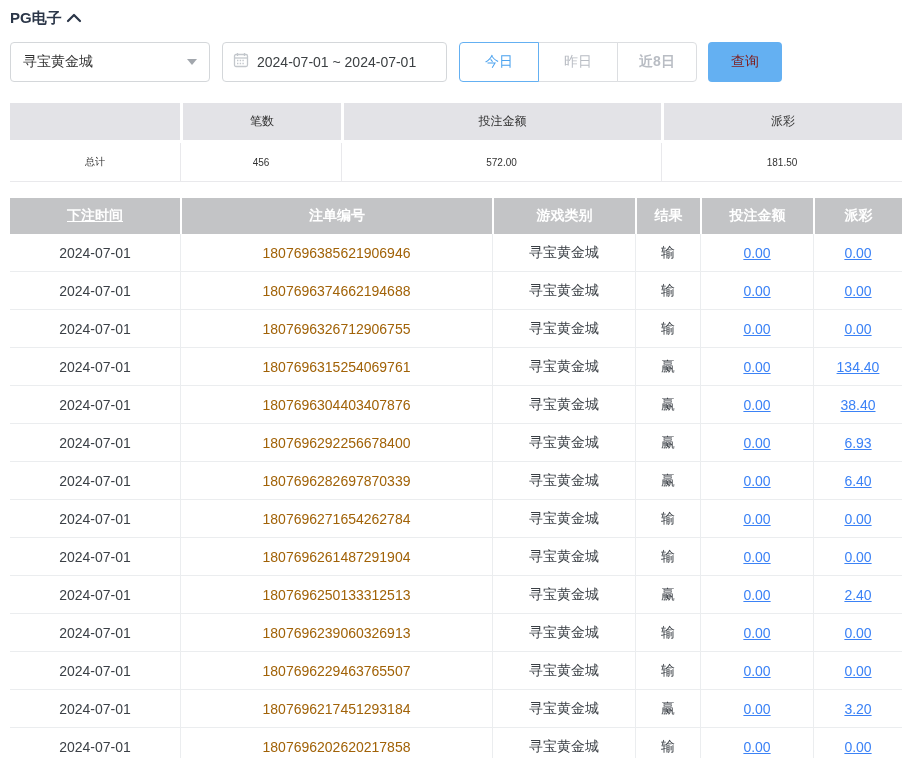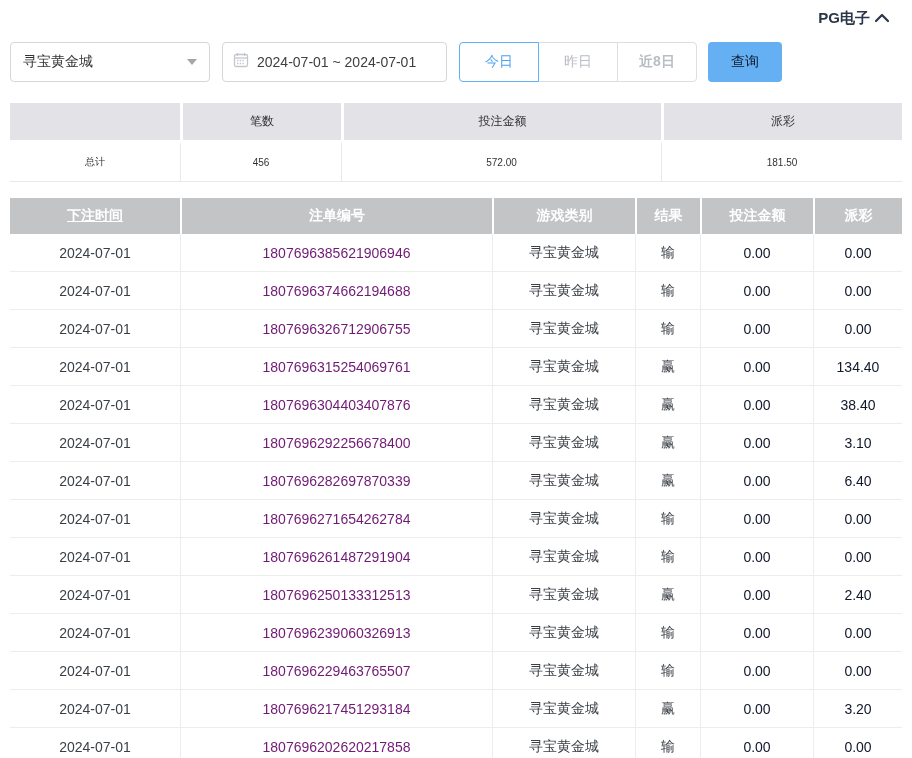--- a/index.html
+++ b/index.html
@@ -7,21 +7,21 @@
     width: 912px; height: 758px;
     overflow: hidden;
     background: #ffffff;
     font-family: "Liberation Sans", "DejaVu Sans", sans-serif;
     color: #333;
   }
   .panel { padding: 0 10px; }
 
   
   .panel-head {
-    display: flex; align-items: center; justify-content: flex-end;
+    display: flex; align-items: center; justify-content: flex-start;
     padding-top: 6px; height: 30px;
   }
   .panel-title { font-size: 15px; font-weight: bold; color: #2b3648; }
   .collapse-btn { width: 24px; height: 20px; display: flex; align-items: center; justify-content: center; cursor: pointer; margin-right: 8px; }
 
   
   .filters { display: flex; align-items: center; margin-top: 12px; height: 40px; }
   .select-box {
     width: 200px; height: 40px;
     border: 1px solid #d4d7da; border-radius: 4px;
@@ -55,21 +55,21 @@
   .quick-btn:first-child { border-radius: 4px 0 0 4px; margin-left: 0; }
   .quick-btn:last-child { border-radius: 0 4px 4px 0; font-weight: bold; }
   .quick-btn.active {
     border: 1px solid #64b0f2; color: #4da3ef; position: relative; z-index: 1;
     background: #fff;
   }
   .query-btn {
     margin-left: 11px;
     width: 74px; height: 40px;
     background: #64b0f2; border: none; border-radius: 4px;
-    color: #0f172a; font-size: 14px; cursor: pointer;
+    color: #7f1d1d; font-size: 14px; cursor: pointer;
     font-family: inherit;
   }
 
   
   table { border-collapse: separate; border-spacing: 0; table-layout: fixed; width: 892px; }
   .summary-table { margin-top: 21px; }
   .summary-table th {
     background: #e3e3e7; height: 40px;
     font-size: 12px; font-weight: normal; color: #333; text-align: center;
     border-left: 3px solid #fff; border-bottom: 3px solid #fff;
@@ -90,24 +90,24 @@
     overflow: hidden; white-space: nowrap;
   }
   .records-table th:first-child { border-left: none; text-decoration: underline; }
   .records-table td {
     height: 38px; background: #fff; text-align: center; font-size: 14px;
     border-left: 1px solid #ebedef; border-bottom: 1px solid #ebedef;
     overflow: hidden; white-space: nowrap;
   }
   .records-table td:first-child { border-left: none; }
   td.c-date   { color: #3a3f45; }
-  td.c-betid  { color: #701a75; margin-left: 36px; }
+  td.c-betid  { color: #a16207; margin-left: 36px; }
   td.c-game   { color: #3a3f45; }
   td.c-result { color: #3a3f45; }
-  td.c-amt    { color: #0f172a; }
+  td.c-amt    { color: #3b82f6; text-decoration: underline; }
 </style>
 </head>
 <body>
 
 <div class="panel">
 
   <div class="panel-head">
     <div class="panel-title">PG电子</div>
     <div class="collapse-btn">
       <span>
@@ -231,21 +231,21 @@
           <td class="c-result">赢</td>
           <td class="c-amt">0.00</td>
           <td class="c-amt">38.40</td>
         </tr>
         <tr>
           <td class="c-date">2024-07-01</td>
           <td class="c-betid">1807696292256678400</td>
           <td class="c-game">寻宝黄金城</td>
           <td class="c-result">赢</td>
           <td class="c-amt">0.00</td>
-          <td class="c-amt">3.10</td>
+          <td class="c-amt">6.93</td>
         </tr>
         <tr>
           <td class="c-date">2024-07-01</td>
           <td class="c-betid">1807696282697870339</td>
           <td class="c-game">寻宝黄金城</td>
           <td class="c-result">赢</td>
           <td class="c-amt">0.00</td>
           <td class="c-amt">6.40</td>
         </tr>
         <tr>

